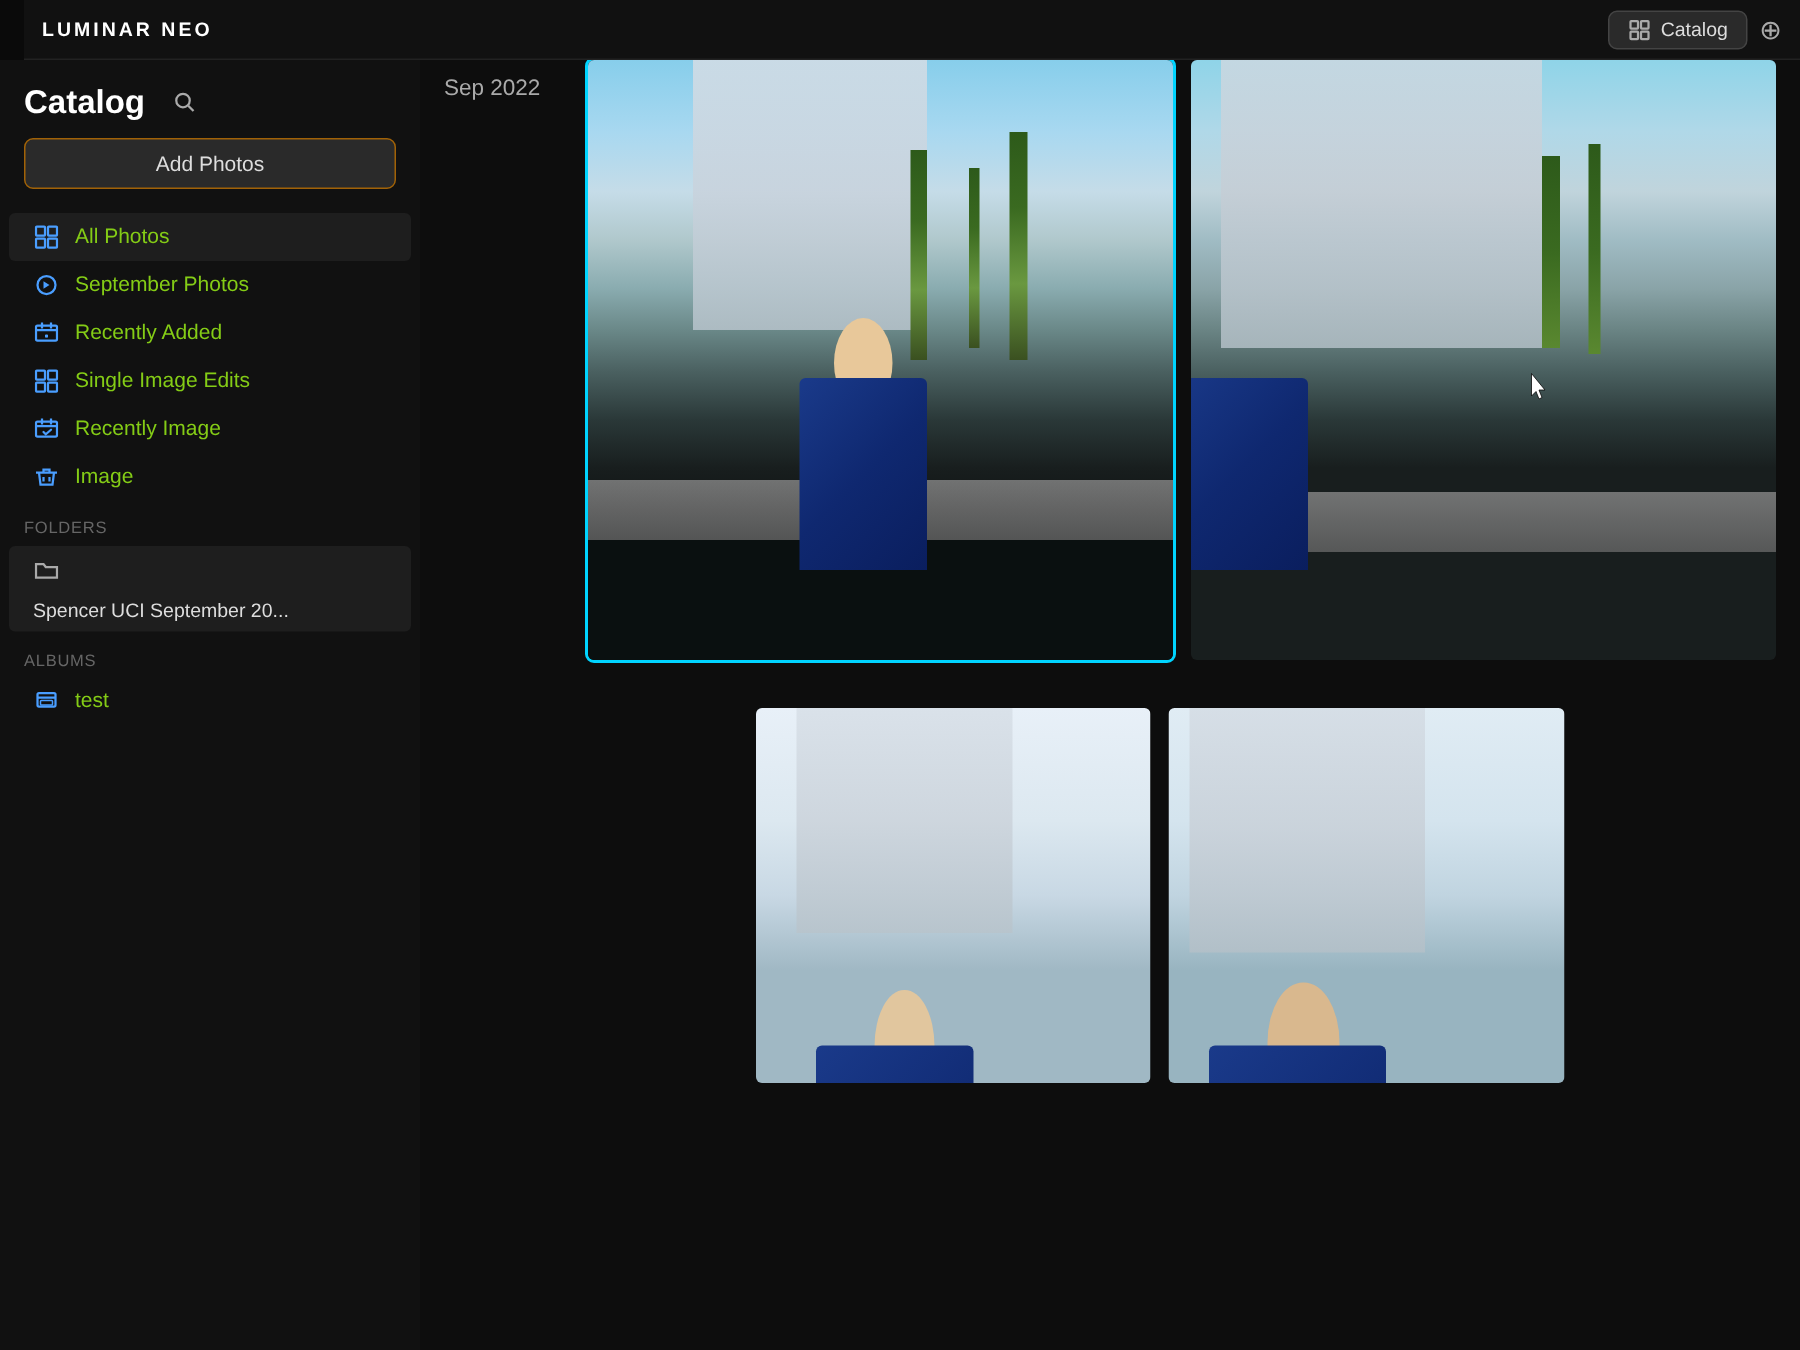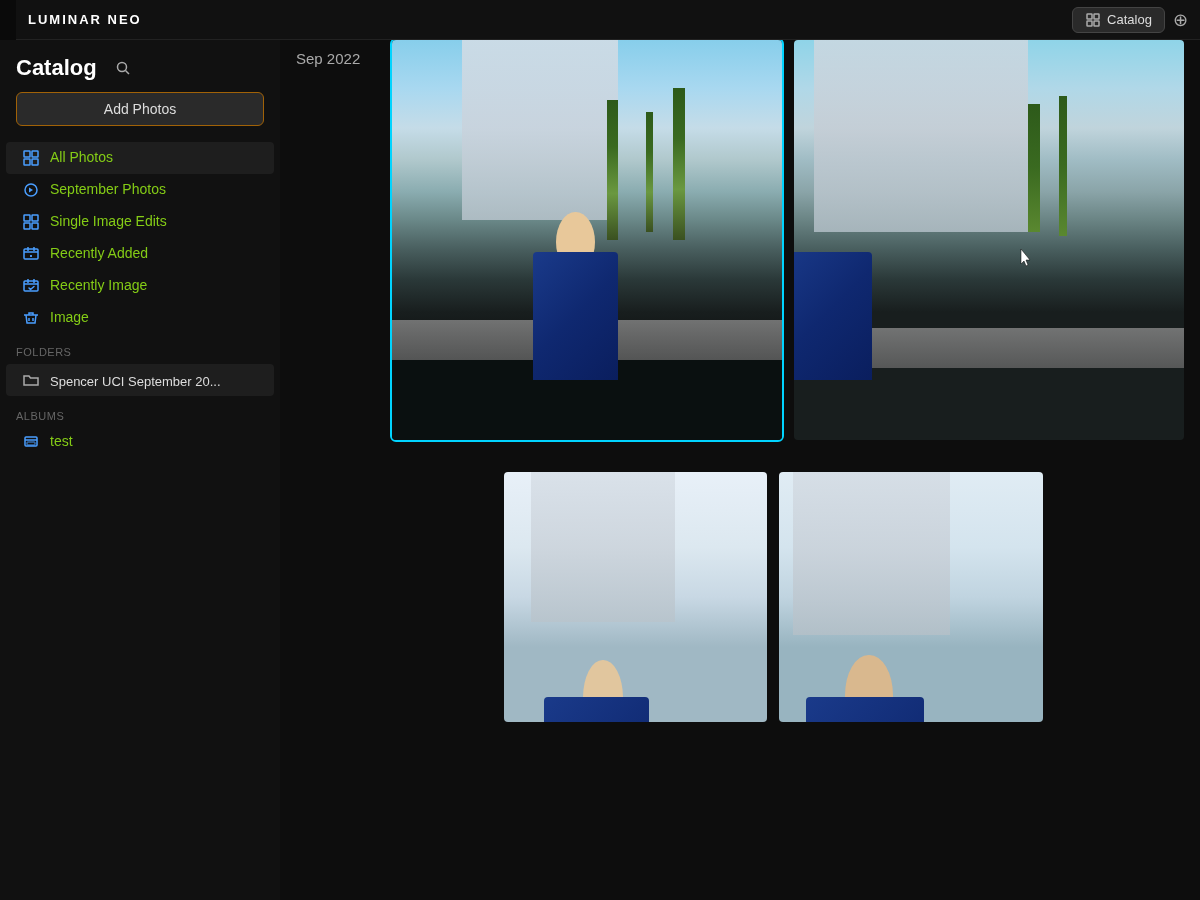--- a/index.html
+++ b/index.html
@@ -134,29 +134,30 @@
     .section-label {
       font-size: 11px;
       color: #666;
       text-transform: uppercase;
       letter-spacing: 0.5px;
       padding: 12px 16px 4px 16px;
     }
 
     .folder-item {
       display: flex;
-      align-items: flex-end;
+      align-items: flex-start;
       gap: 10px;
       padding: 7px 16px;
       cursor: pointer;
       background: #1e1e1e;
       border-radius: 4px;
       margin: 2px 6px;
       font-size: 13px;
       color: #ddd;
+      flex-direction: column;
     }
 
     
     .content {
       flex: 1;
       background: #0d0d0d;
       display: flex;
       flex-direction: row;
       overflow: hidden;
     }
@@ -260,41 +261,41 @@
           <circle cx="8" cy="8" r="6"></circle>
           <path d="M6 5.5l4 2.5-4 2.5V5.5z" stroke="none" fill="#4a9eff"></path>
         </svg>
       </div>
       <span>September Photos</span>
     </div>
 
     <div class="nav-item">
       <div class="nav-icon icon-blue">
         <svg width="16" height="16" viewBox="0 0 16 16" fill="none" stroke="#4a9eff" stroke-width="1.5">
-          <rect x="1" y="1" width="6" height="6" rx="0.5"></rect>
-          <rect x="9" y="1" width="6" height="6" rx="0.5"></rect>
-          <rect x="1" y="9" width="6" height="6" rx="0.5"></rect>
-          <rect x="9" y="9" width="6" height="6" rx="0.5"></rect>
-        </svg>
-      </div>
-      <span>Single Image Edits</span>
-    </div>
-
-    <div class="nav-item">
-      <div class="nav-icon icon-blue">
-        <svg width="16" height="16" viewBox="0 0 16 16" fill="none" stroke="#4a9eff" stroke-width="1.5">
           <rect x="1" y="3" width="14" height="10" rx="1"></rect>
           <line x1="1" y1="6" x2="15" y2="6"></line>
           <line x1="5" y1="1" x2="5" y2="5"></line>
           <line x1="11" y1="1" x2="11" y2="5"></line>
           <line x1="8" y1="9" x2="8" y2="11"></line>
           <line x1="7" y1="10" x2="9" y2="10"></line>
         </svg>
       </div>
       <span>Recently Added</span>
+    </div>
+
+    <div class="nav-item">
+      <div class="nav-icon icon-blue">
+        <svg width="16" height="16" viewBox="0 0 16 16" fill="none" stroke="#4a9eff" stroke-width="1.5">
+          <rect x="1" y="1" width="6" height="6" rx="0.5"></rect>
+          <rect x="9" y="1" width="6" height="6" rx="0.5"></rect>
+          <rect x="1" y="9" width="6" height="6" rx="0.5"></rect>
+          <rect x="9" y="9" width="6" height="6" rx="0.5"></rect>
+        </svg>
+      </div>
+      <span>Single Image Edits</span>
     </div>
 
     <div class="nav-item">
       <div class="nav-icon icon-blue">
         <svg width="16" height="16" viewBox="0 0 16 16" fill="none" stroke="#4a9eff" stroke-width="1.5">
           <rect x="1" y="3" width="14" height="10" rx="1"></rect>
           <line x1="1" y1="6" x2="15" y2="6"></line>
           <line x1="5" y1="1" x2="5" y2="5"></line>
           <line x1="11" y1="1" x2="11" y2="5"></line>
           <path d="M6 10l1.5 1.5L11 8.5" stroke-linecap="round"></path>

